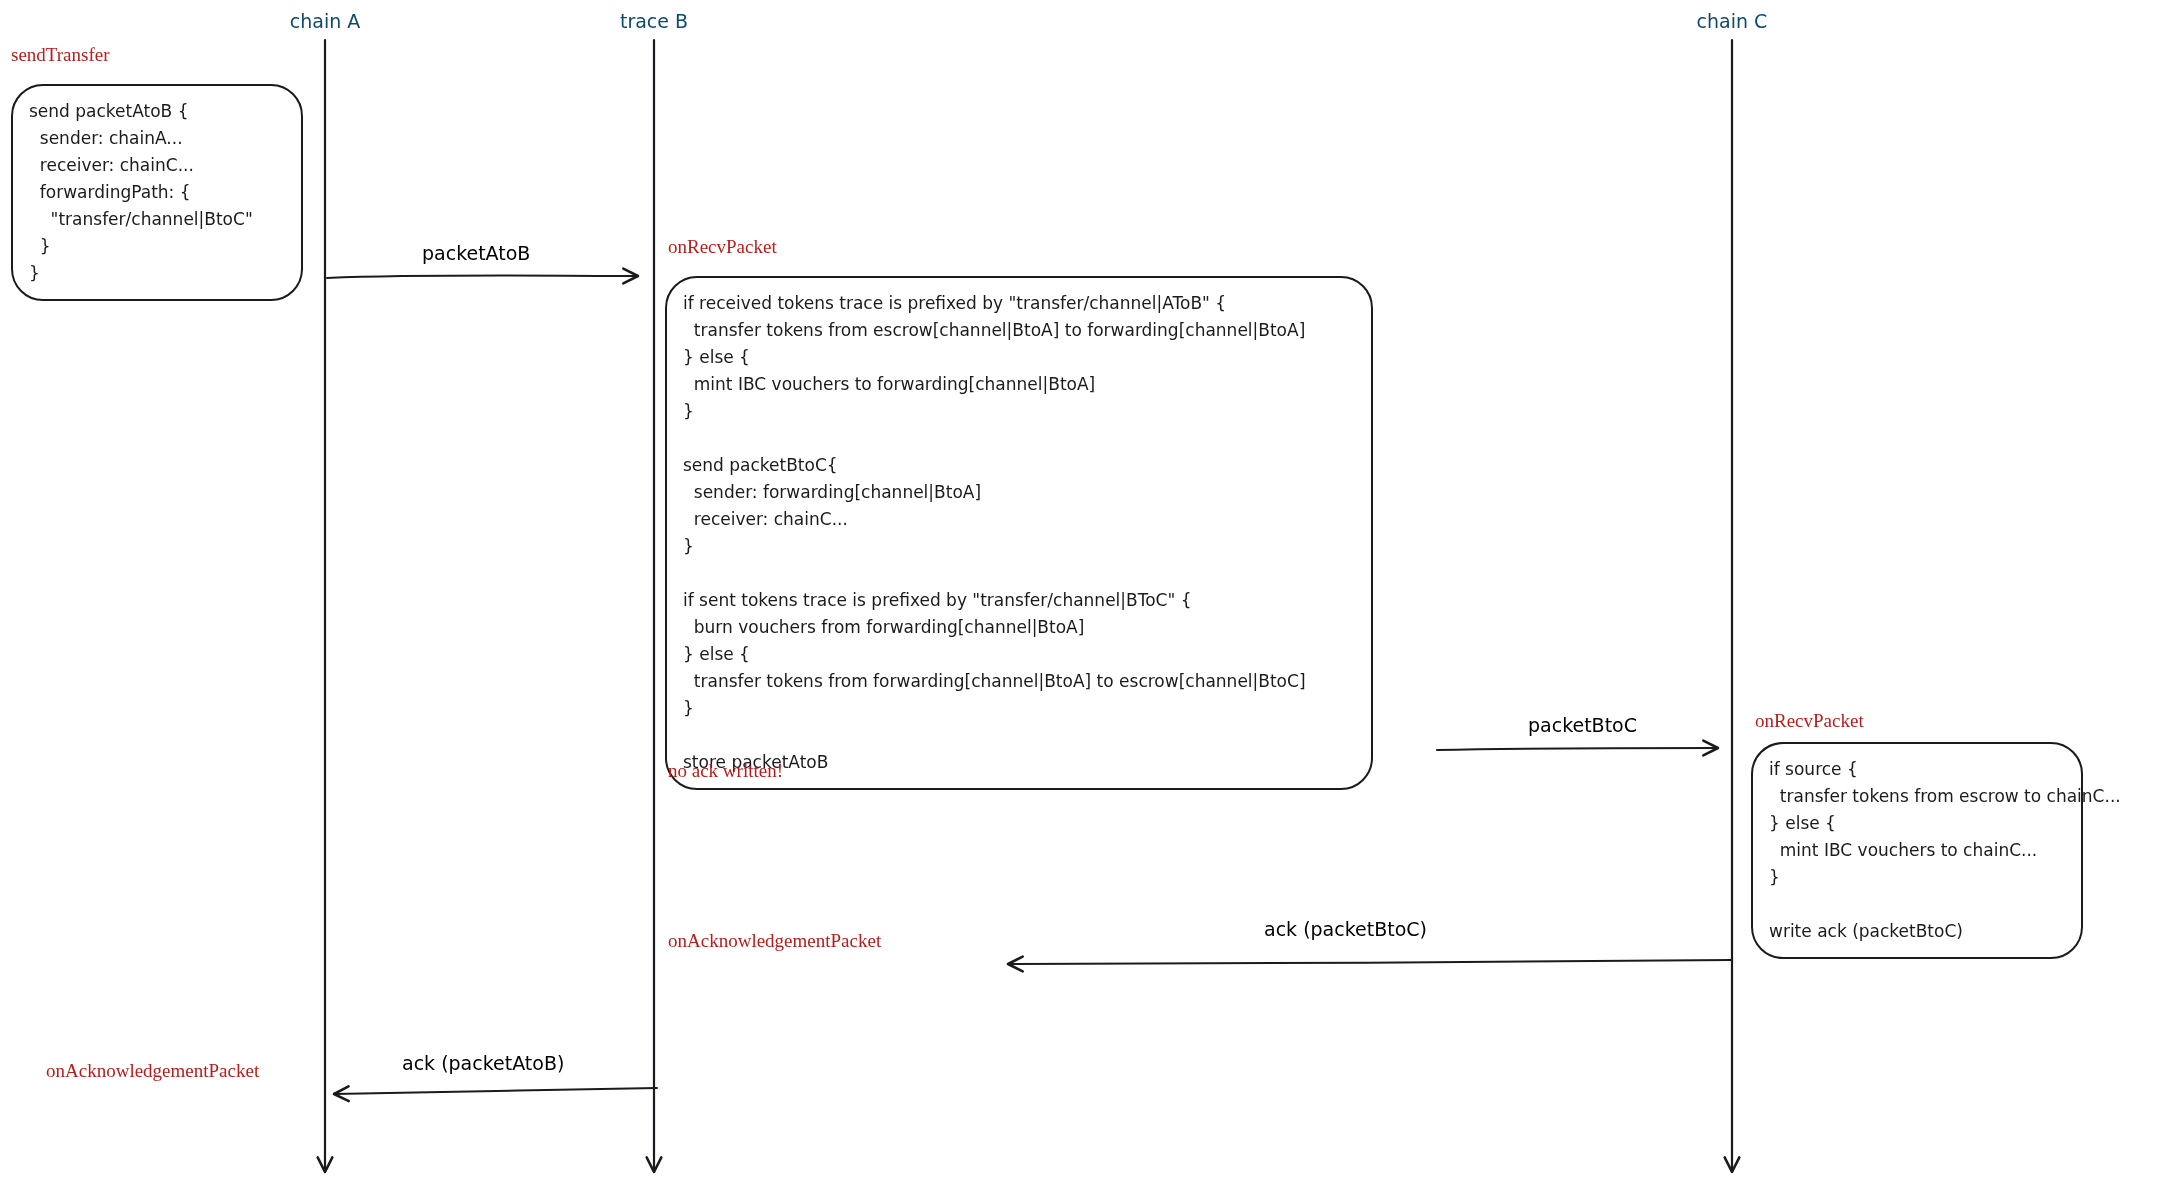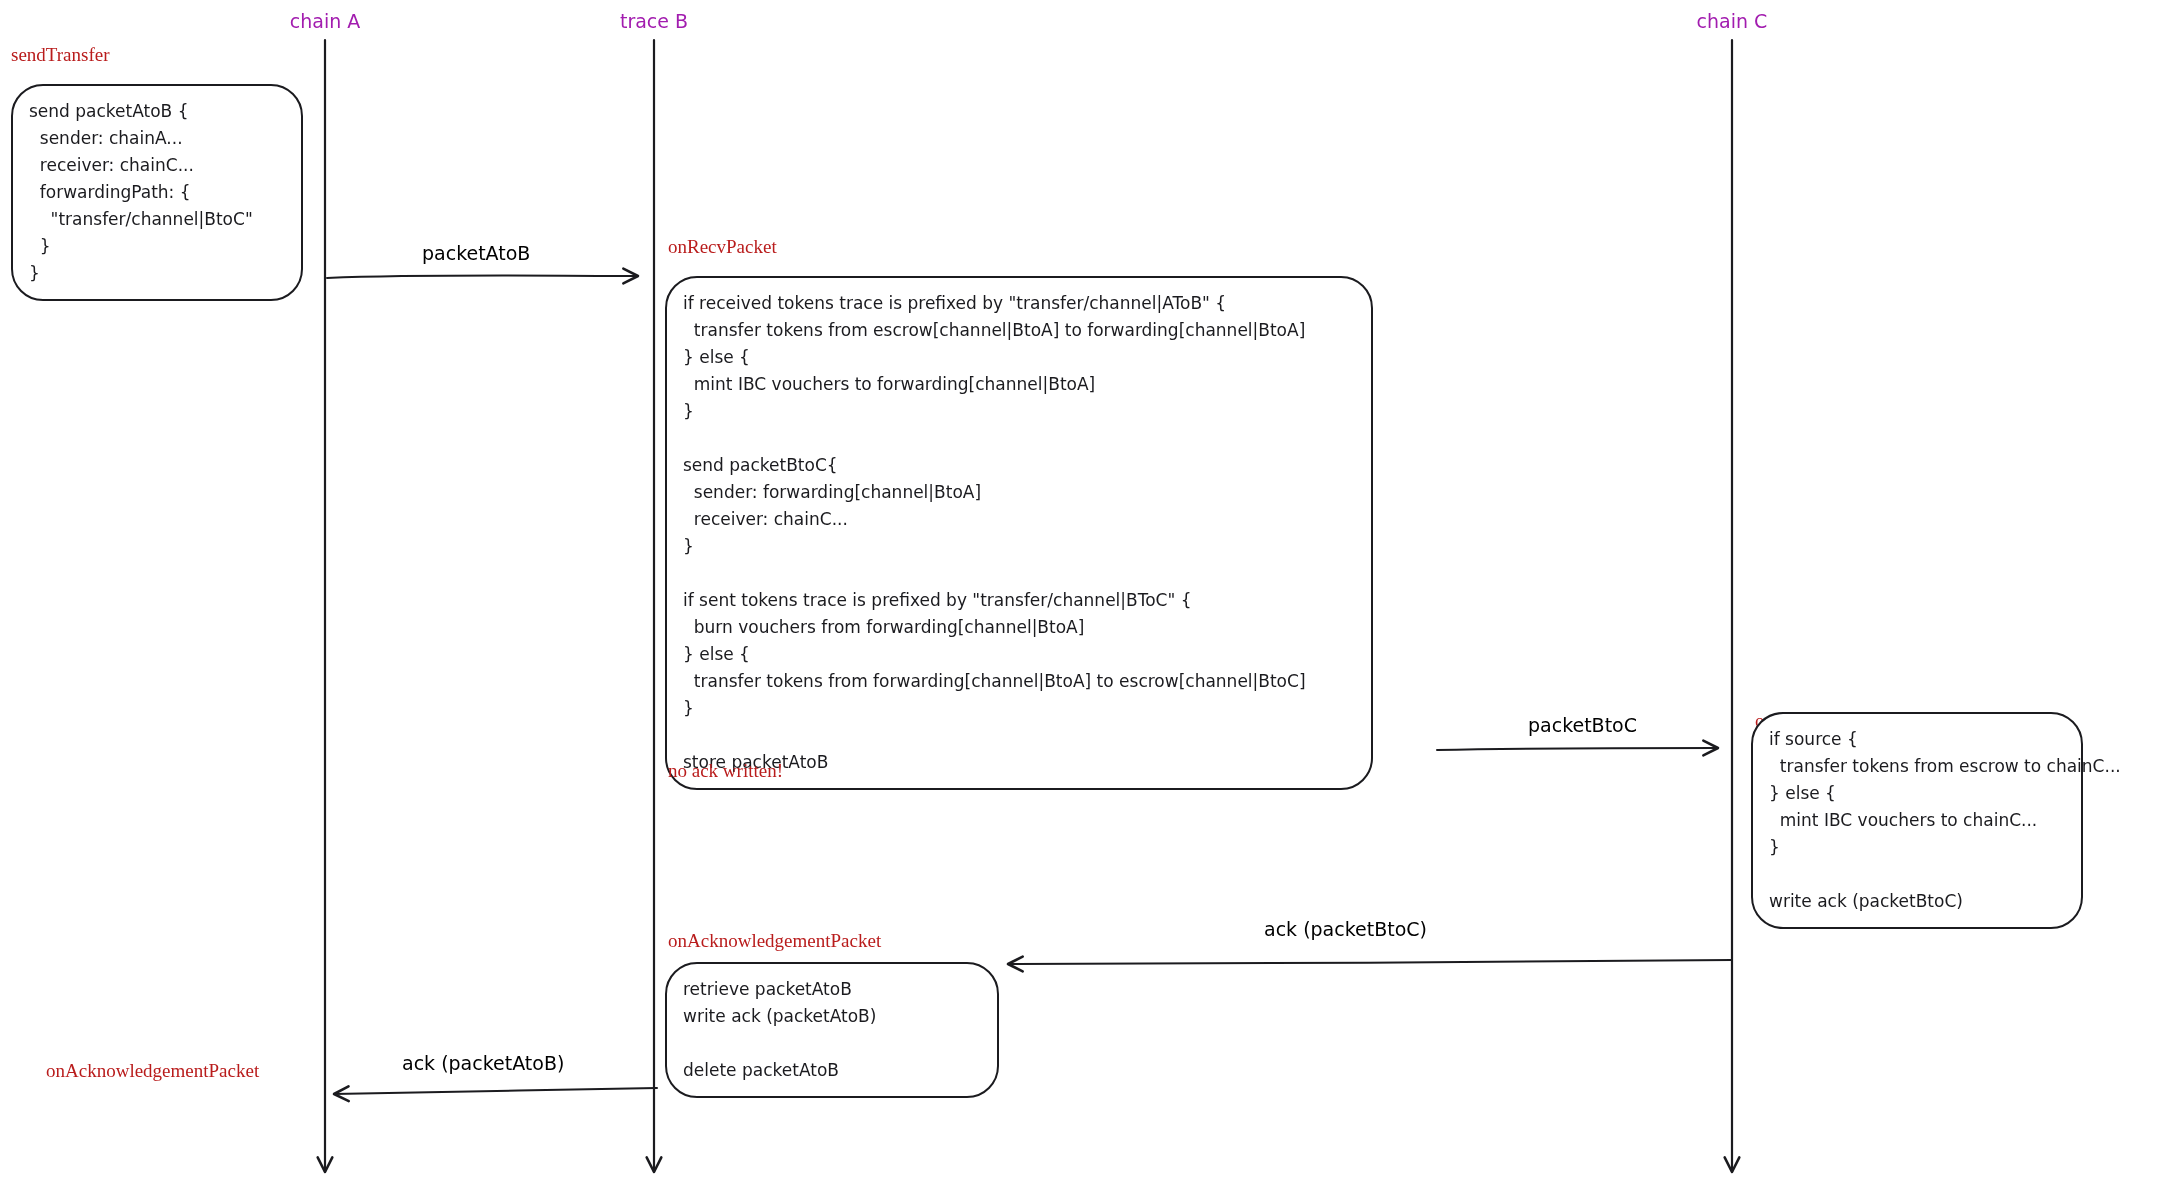--- a/index.html
+++ b/index.html
@@ -8,21 +8,21 @@
     font-family:"DejaVu Sans", sans-serif;
     color:#1b1b1f;
     width:2166px; height:1198px;
     overflow:hidden;
   }
   .canvas { position:relative; width:2166px; height:1198px; background:#ffffff; }
   .wires { position:absolute; left:0; top:0; width:2166px; height:1198px; }
 
   .chain-label {
     position:absolute; top:10px; transform:translateX(-50%);
-    font-size:19px; color:#a21caf; white-space:nowrap;
+    font-size:19px; color:#0c4a6e; white-space:nowrap;
   }
   .red-label {
     position:absolute; color:#b91c1c; font-size:19px; white-space:nowrap;font-family:Liberation Serif, serif;
   }
   .msg-label {
     position:absolute; font-size:19px; color:#000000; white-space:nowrap;
   }
   .code-box {
     position:absolute;
     border:2px solid #1b1b1f;
@@ -97,37 +97,31 @@
   transfer tokens from forwarding[channel|BtoA] to escrow[channel|BtoC]
 }
 
 store packetAtoB</pre>
   </div>
   <div class="red-label" style="left:668px; top:760px">no ack written!</div>
 
   <div class="msg-label" style="left:1528px; top:714px">packetBtoC</div>
 
   <div class="red-label" style="left:1755px; top:710px">onRecvPacket</div>
-  <div class="code-box" style="left:1751px; top:712px; width:332px">
+  <div class="code-box" style="left:1751px; top:742px; width:332px">
     <pre>if source {
   transfer tokens from escrow to chainC...
 } else {
   mint IBC vouchers to chainC...
 }
 
 write ack (packetBtoC)</pre>
   </div>
 
   <div class="msg-label" style="left:1264px; top:918px">ack (packetBtoC)</div>
 
   <div class="red-label" style="left:668px; top:930px">onAcknowledgementPacket</div>
-  <div class="code-box" style="left:665px; top:962px; width:334px">
-    <pre>retrieve packetAtoB
-write ack (packetAtoB)
-
-delete packetAtoB</pre>
-  </div>
 
   <div class="msg-label" style="left:402px; top:1052px">ack (packetAtoB)</div>
 
   <div class="red-label" style="left:46px; top:1060px">onAcknowledgementPacket</div>
 
 </div>
 
 </body></html>

